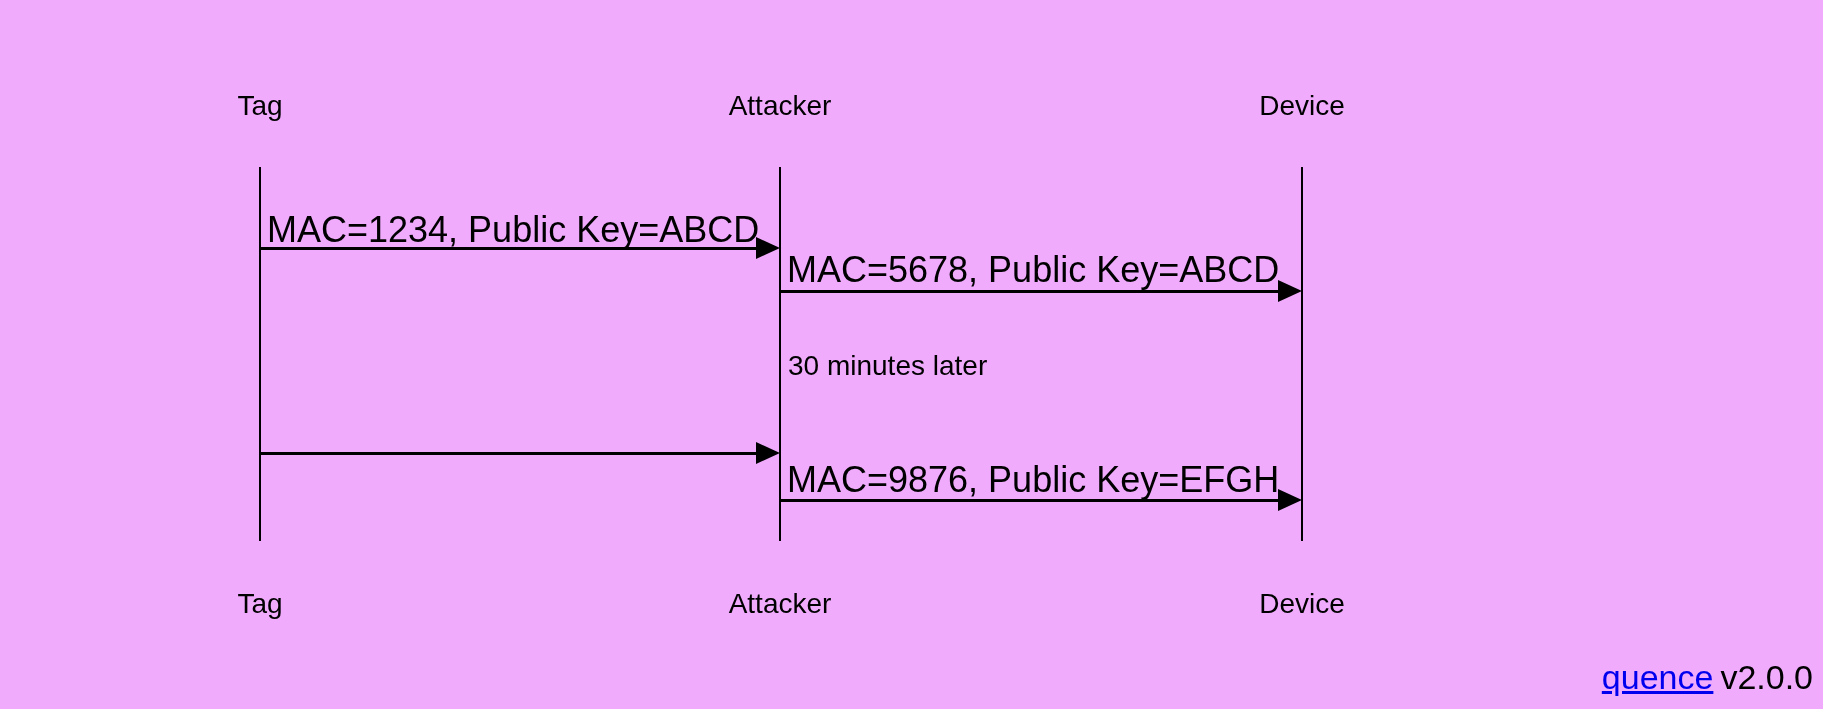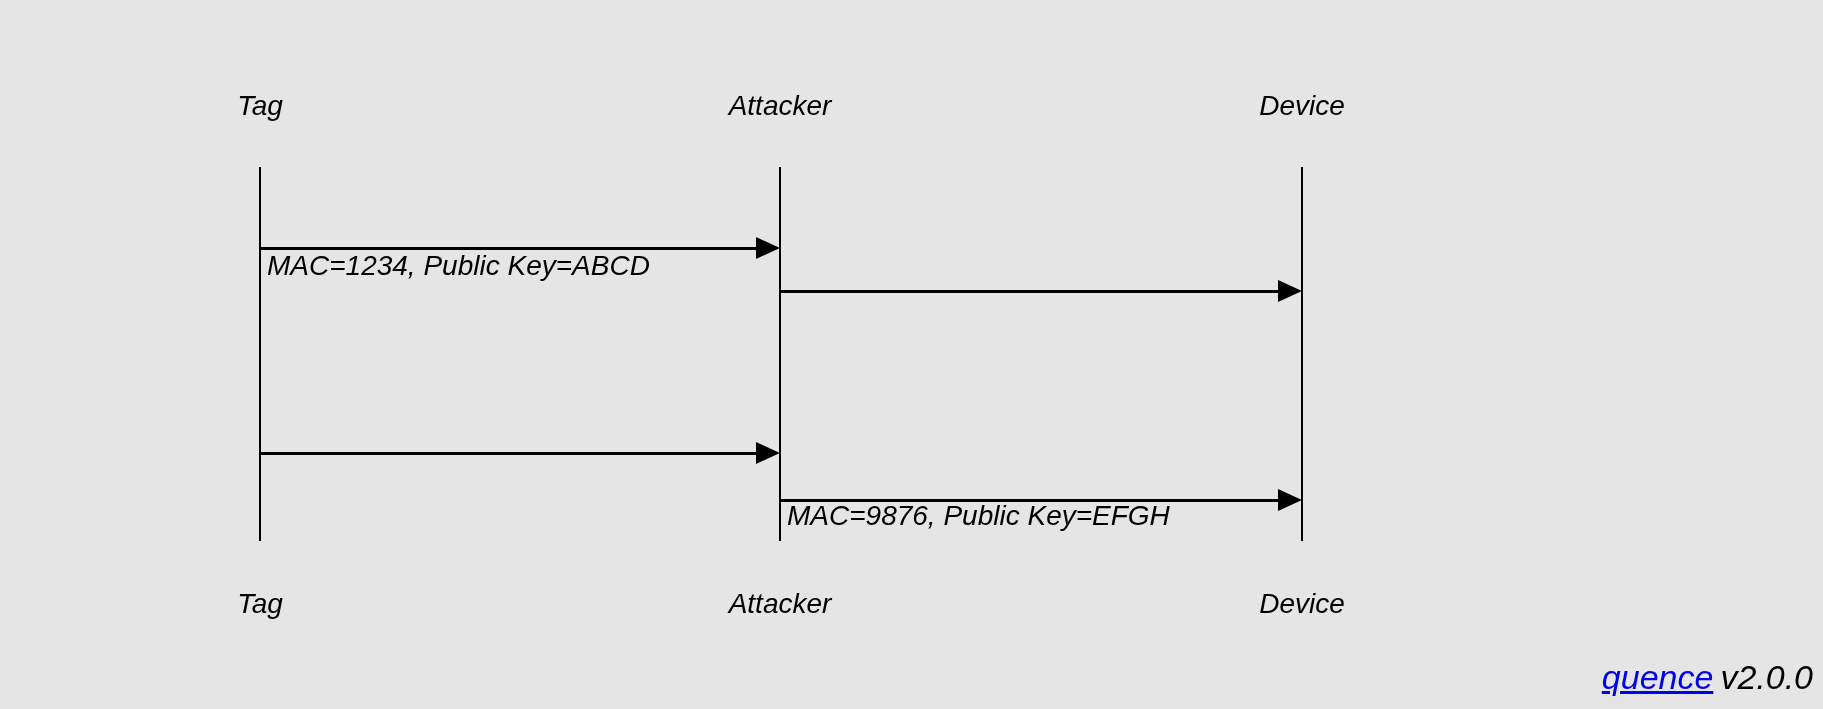--- a/index.html
+++ b/index.html
@@ -4,49 +4,47 @@
 <style>
   html, body {
     margin: 0;
     padding: 0;
     background: #ffffff;
   }
   .canvas {
     position: relative;
     width: 1823px;
     height: 709px;
-    background: #e5e5e5;
+    background: #f0abfc;
     font-family: "Liberation Sans", "DejaVu Sans", sans-serif;
     color: #000000;
     overflow: hidden;
-    font-style: italic;
   }
   .actor-label {
     position: absolute;
     width: 300px;
     text-align: center;
     font-size: 28px;
     line-height: 1;
     color: #000000;
     white-space: nowrap;
   }
   .lifeline {
     position: absolute;
     top: 167px;
     width: 2px;
     height: 374px;
     background: #000000;
   }
   .msg-label {
     position: absolute;
-    font-size: 28px;
+    font-size: 36px;
     line-height: 1;
     color: #000000;
     white-space: nowrap;
-    margin-top: 40px;
   }
   .msg-line {
     position: absolute;
     height: 2.6px;
     background: #000000;
   }
   .arrow-head {
     position: absolute;
     width: 0;
     height: 0;
@@ -89,23 +87,25 @@
   <div class="actor-label" style="left:1152px; top:92px;">Device</div>
 
   <div class="lifeline" style="left:259px;"></div>
   <div class="lifeline" style="left:779px;"></div>
   <div class="lifeline" style="left:1301px;"></div>
 
   <div class="msg-label" style="left:267px; top:212px;">MAC=1234, Public Key=ABCD</div>
   <div class="msg-line" style="left:261px; top:247px; width:496px;"></div>
   <div class="arrow-head" style="left:756px; top:237px;"></div>
 
+  <div class="msg-label" style="left:787px; top:252px;">MAC=5678, Public Key=ABCD</div>
   <div class="msg-line" style="left:781px; top:290px; width:498px;"></div>
   <div class="arrow-head" style="left:1278px; top:280px;"></div>
 
+  <div class="note-label" style="left:788px; top:352px;">30 minutes later</div>
 
   <div class="msg-line" style="left:261px; top:452px; width:496px;"></div>
   <div class="arrow-head" style="left:756px; top:442px;"></div>
 
   <div class="msg-label" style="left:787px; top:462px;">MAC=9876, Public Key=EFGH</div>
   <div class="msg-line" style="left:781px; top:499px; width:498px;"></div>
   <div class="arrow-head" style="left:1278px; top:489px;"></div>
 
   <div class="actor-label" style="left:110px; top:590px;">Tag</div>
   <div class="actor-label" style="left:630px; top:590px;">Attacker</div>

